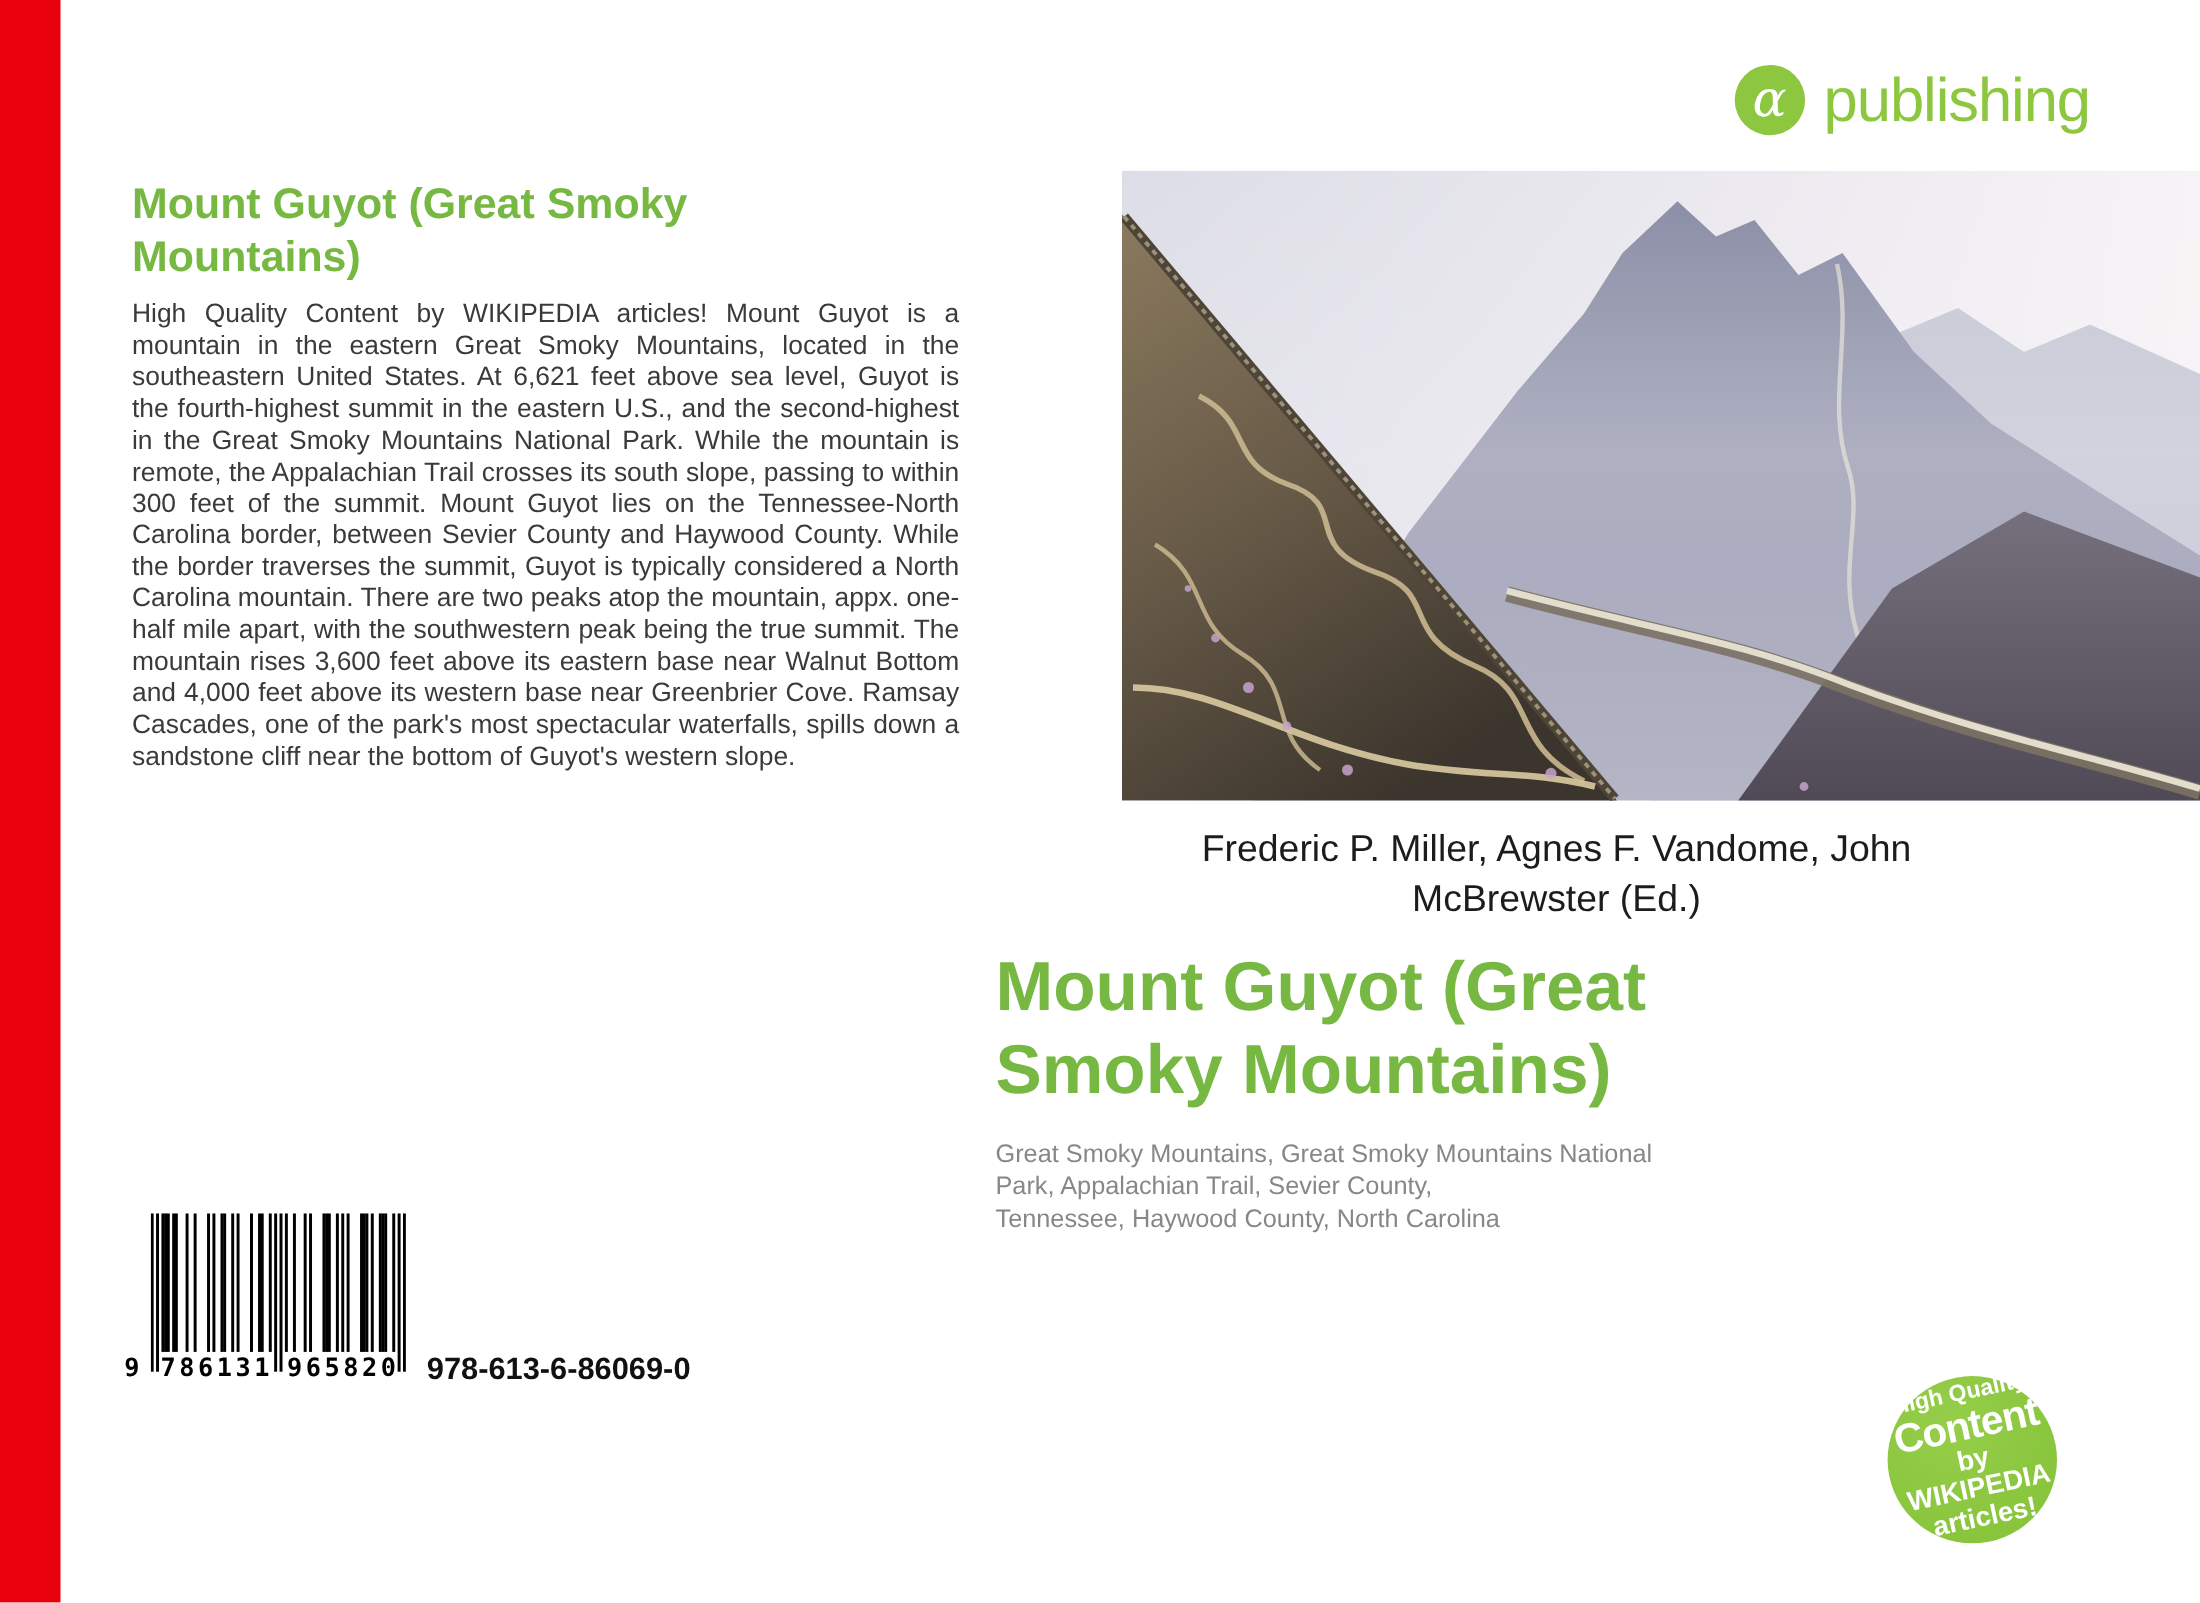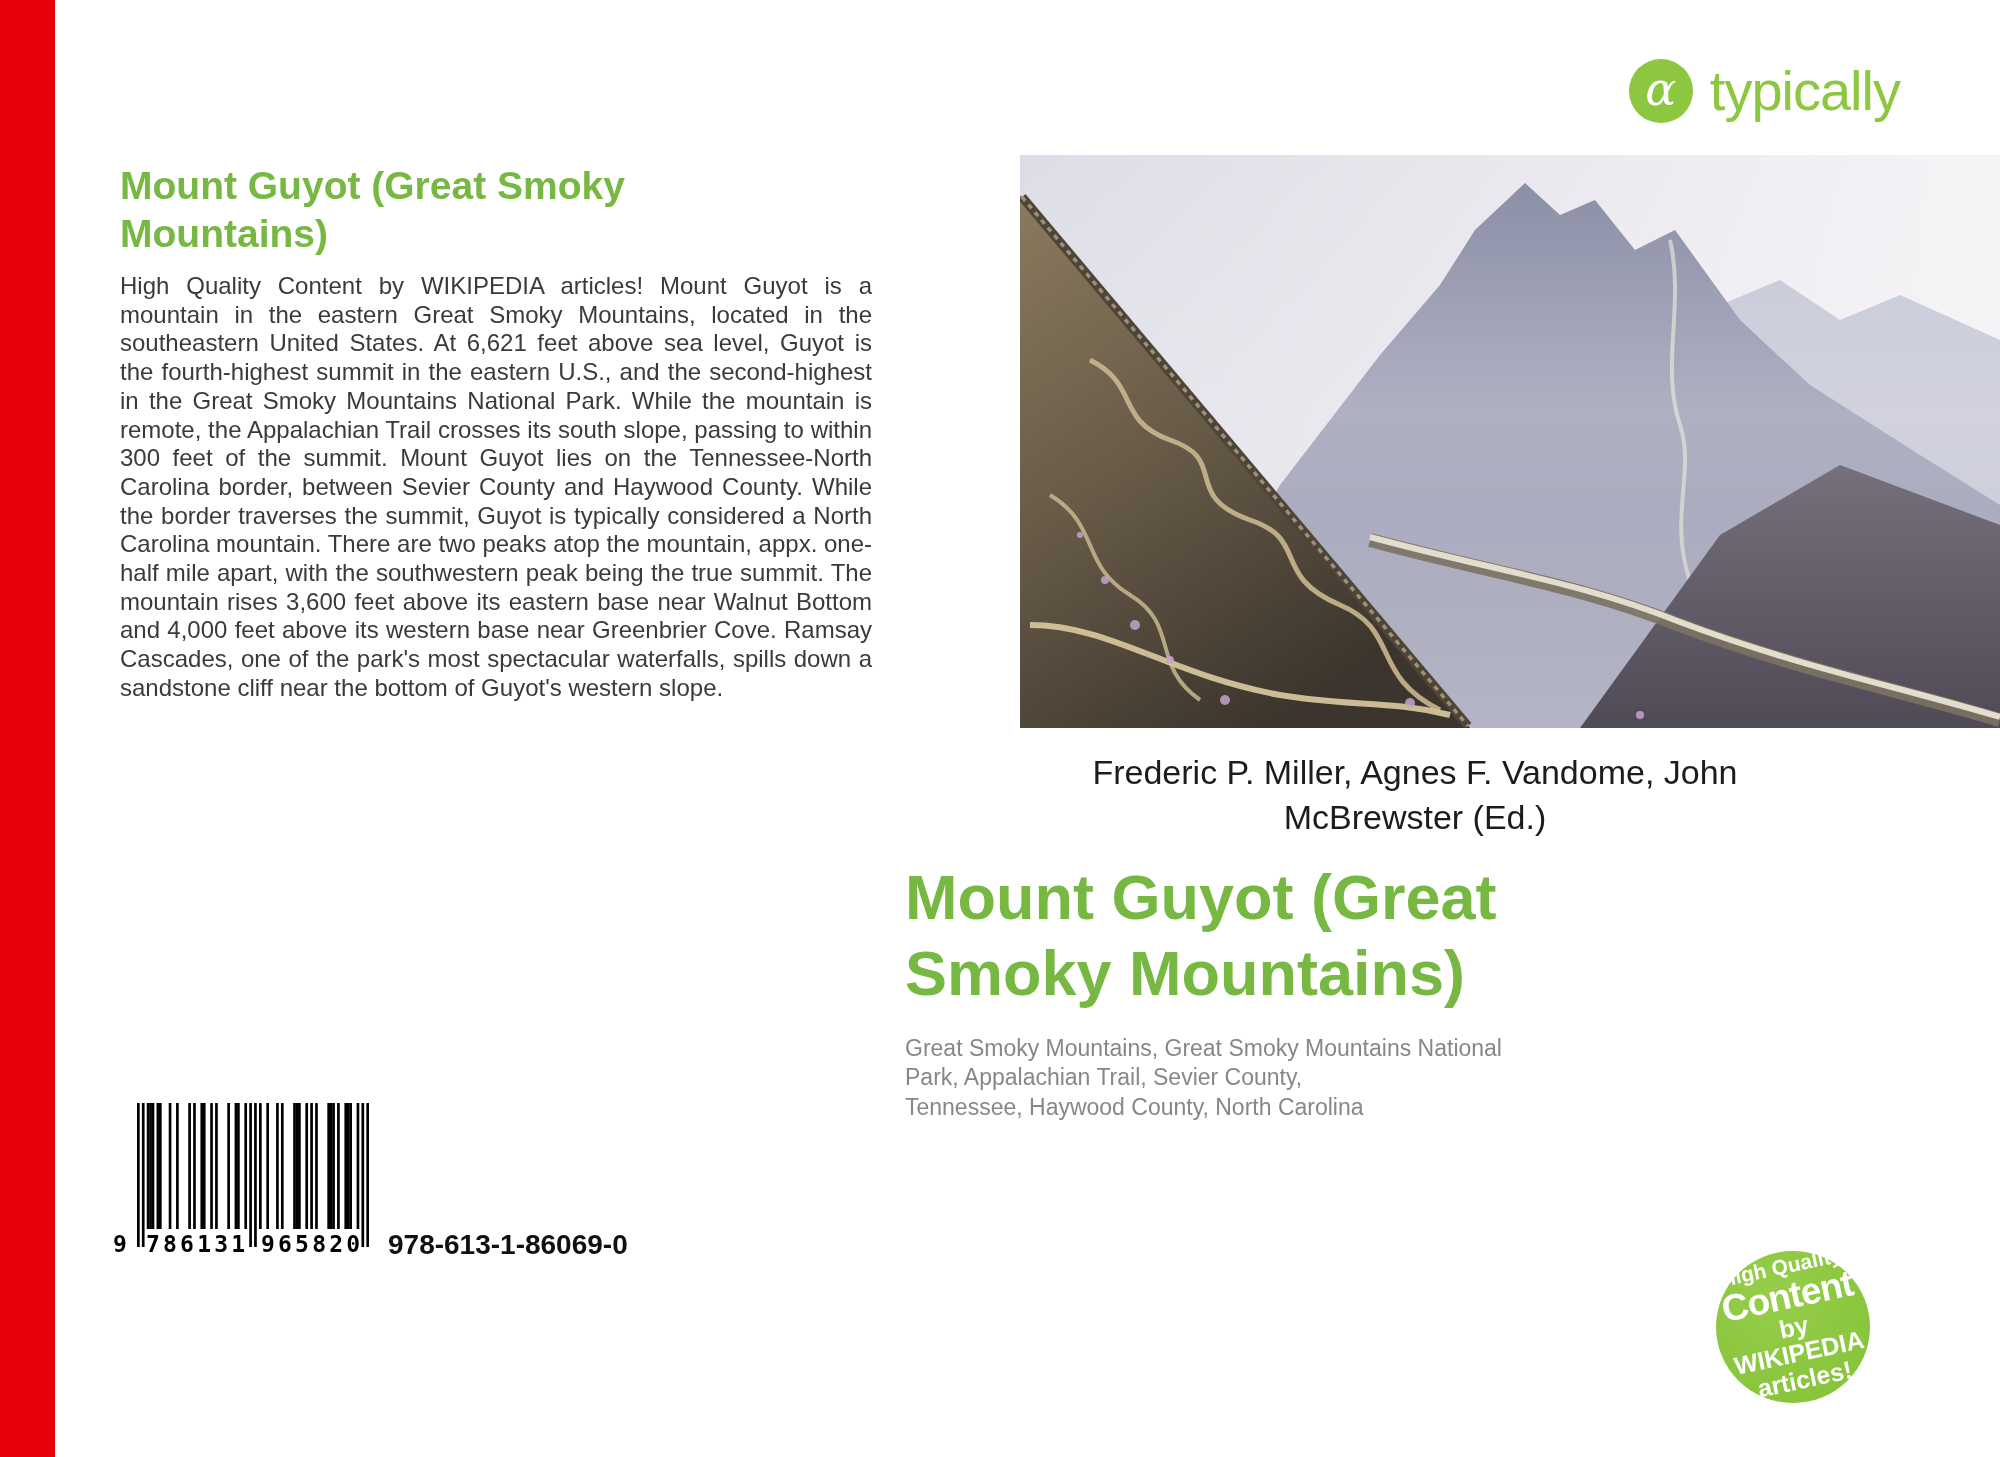--- a/index.html
+++ b/index.html
@@ -60,21 +60,21 @@
 <body>
 
 <div id="cover">
 
   <div class="stripe"></div>
 
   <div class="brand">
     <div class="alpha-circle">
       <span>α</span>
     </div>
-    <span class="brand-suffix">typically</span>
+    <span class="brand-suffix">publishing</span>
   </div>
 
   <div class="left-title">Mount Guyot (Great Smoky
 Mountains)</div>
   <div class="left-body">High Quality Content by WIKIPEDIA articles! Mount Guyot is a mountain in the eastern Great Smoky Mountains, located in the southeastern United States. At 6,621 feet above sea level, Guyot is the fourth-highest summit in the eastern U.S., and the second-highest in the Great Smoky Mountains National Park. While the mountain is remote, the Appalachian Trail crosses its south slope, passing to within 300 feet of the summit. Mount Guyot lies on the Tennessee-North Carolina border, between Sevier County and Haywood County. While the border traverses the summit, Guyot is typically considered a North Carolina mountain. There are two peaks atop the mountain, appx. one-half mile apart, with the southwestern peak being the true summit. The mountain rises 3,600 feet above its eastern base near Walnut Bottom and 4,000 feet above its western base near Greenbrier Cove. Ramsay Cascades, one of the park's most spectacular waterfalls, spills down a sandstone cliff near the bottom of Guyot's western slope.</div>
 
   <div class="barcode">
     <svg id="bc-svg" width="232" height="146">
         <rect x="0.00" y="0" width="2.69" height="144" fill="#000"></rect>
         <rect x="4.88" y="0" width="2.69" height="144" fill="#000"></rect>
@@ -115,21 +115,21 @@
         <rect x="209.84" y="0" width="2.69" height="126" fill="#000"></rect>
         <rect x="212.28" y="0" width="2.69" height="126" fill="#000"></rect>
         <rect x="219.60" y="0" width="2.69" height="126" fill="#000"></rect>
         <rect x="224.48" y="0" width="2.69" height="144" fill="#000"></rect>
         <rect x="229.36" y="0" width="2.69" height="144" fill="#000"></rect>
       </svg>
     <span class="bc-digit bc-first">9</span>
     <span class="bc-digit bc-g1">786131</span>
     <span class="bc-digit bc-g2">965820</span>
   </div>
-  <div class="isbn-text">978-613-1-86069-0</div>
+  <div class="isbn-text">978-613-6-86069-0</div>
 
   <div class="photo">
     <svg viewBox="0 0 980 573" preserveAspectRatio="none">
       <defs>
         <linearGradient id="sky" x1="0" y1="0" x2="1" y2="0.25">
           <stop offset="0" stop-color="#dcdde6"></stop>
           <stop offset="0.55" stop-color="#eceaf0"></stop>
           <stop offset="1" stop-color="#f7f5f6"></stop>
         </linearGradient>
         <linearGradient id="massif" x1="0" y1="0" x2="0" y2="1">

